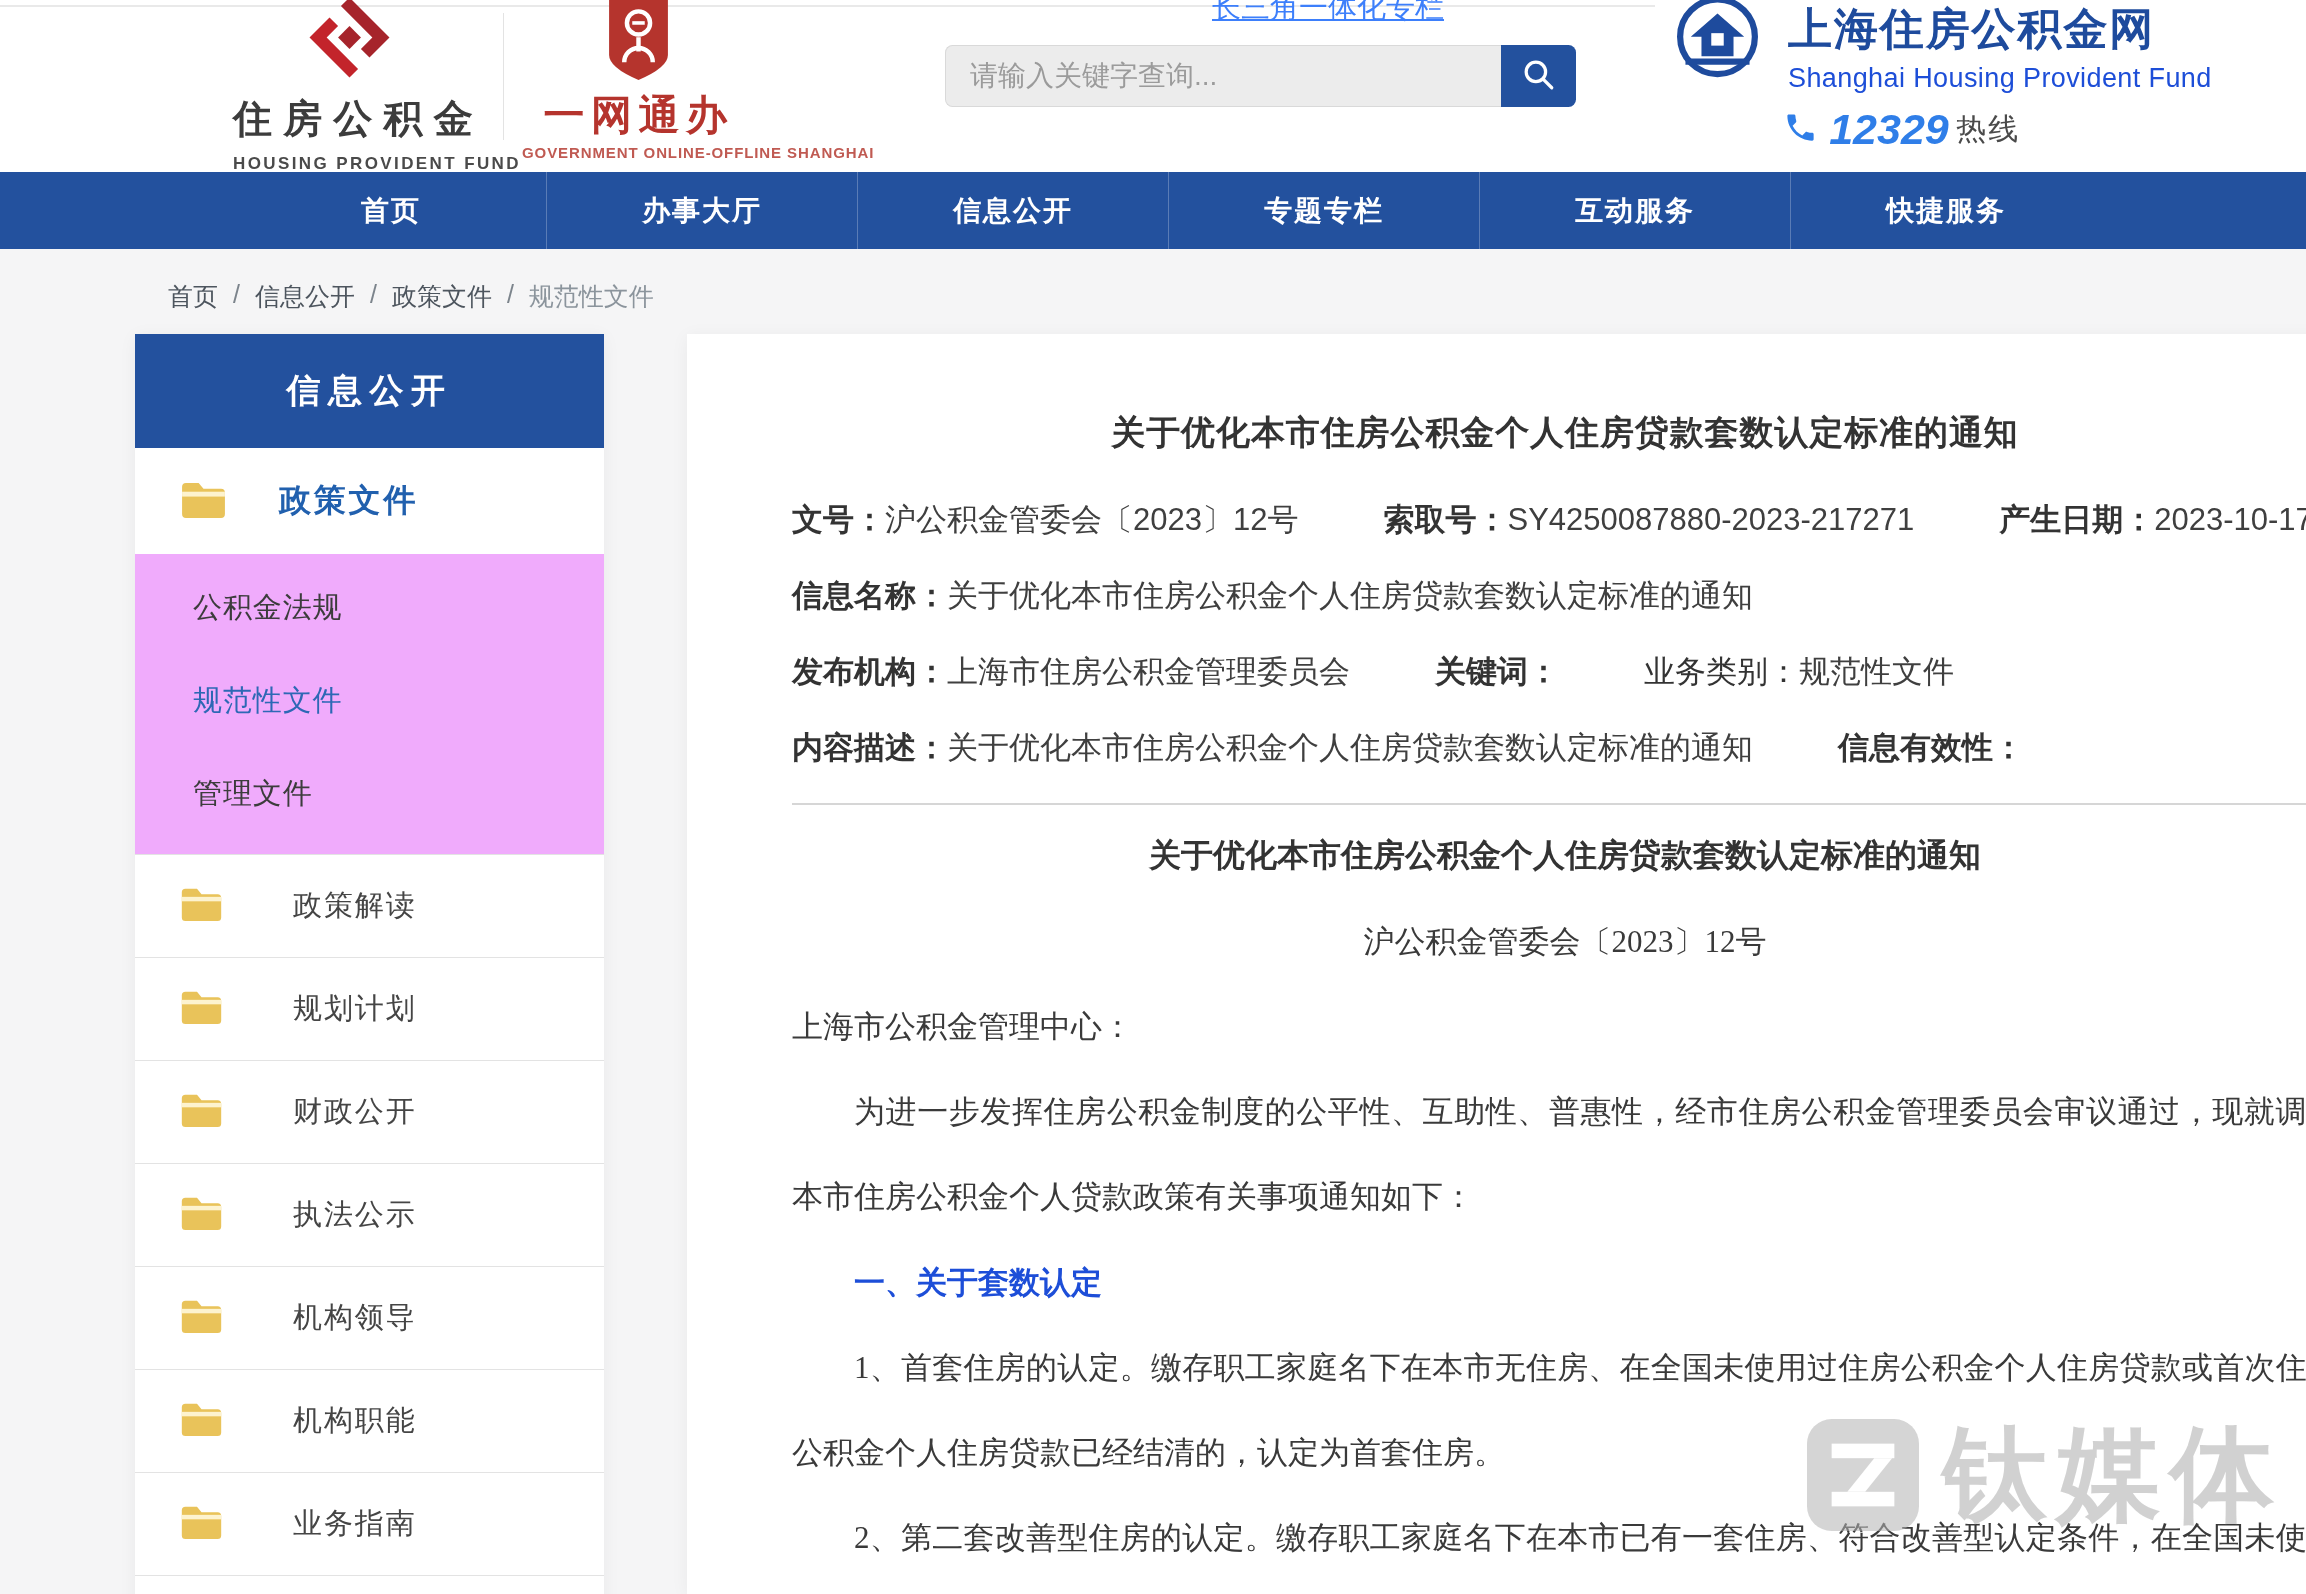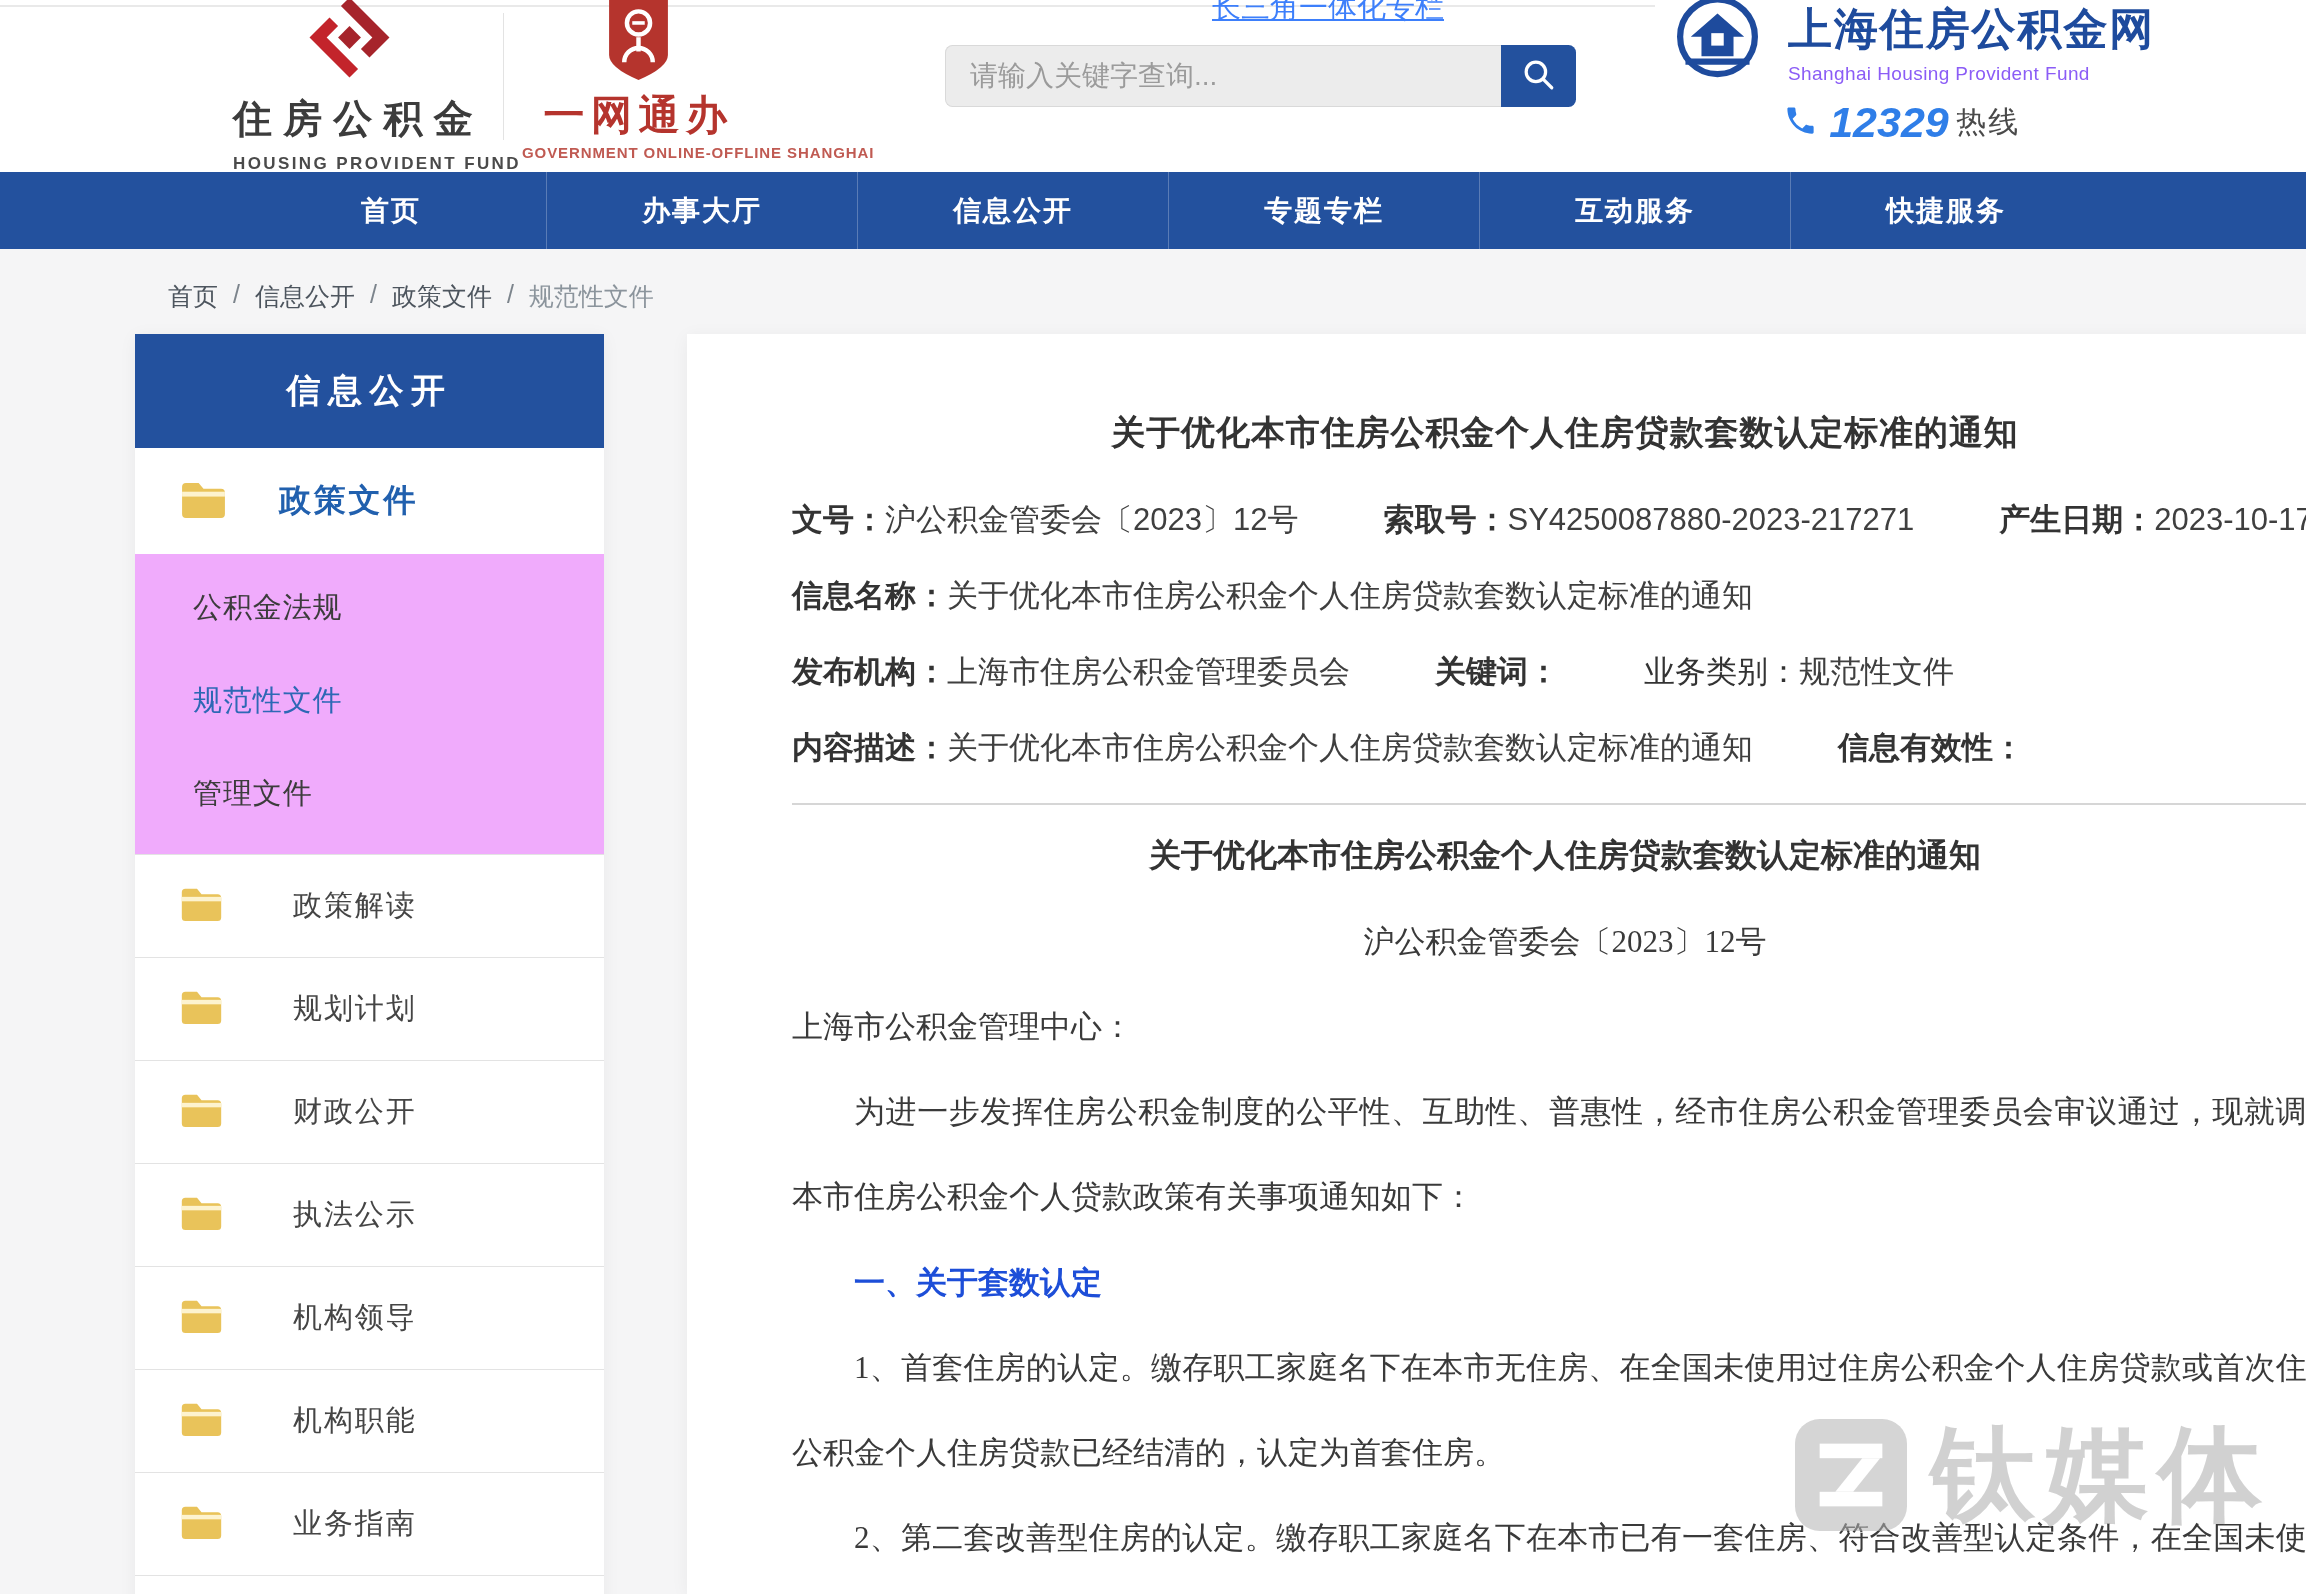--- a/index.html
+++ b/index.html
@@ -32,21 +32,21 @@
                   font-size:28px; color:#555; outline:none; font-family:"Liberation Sans",sans-serif; }
   .search input::placeholder { color:#9b9b9b; }
   .search .btn { width:75px; height:62px; background:#23519e; border:none; border-radius:0 7.5px 7.5px 0;
                  display:flex; align-items:center; justify-content:center; cursor:pointer; }
 
   .site { position:absolute; left:1673px; top:0; cursor:pointer; }
   .site .row1 { display:flex; align-items:flex-start; }
   .site .house { margin-top:-5.6px; }
   .site .names { margin-left:26px; }
   .site .cn { font-size:44px; font-weight:bold; color:#1e4b9d; letter-spacing:1.9px; white-space:nowrap; }
-  .site .en { font-size:19px; color:#8b5cf6; margin-top:3.7px; letter-spacing:0.4px; white-space:nowrap; }
+  .site .en { font-size:27px; color:#1d4ed8; margin-top:3.7px; letter-spacing:0.4px; white-space:nowrap; }
   .site .hotline { display:flex; align-items:center; margin-top:11.2px; padding-left:110px; }
   .site .hotline .num { font-size:43px; font-weight:bold; font-style:italic; color:#2f7ee8; margin:0 7.5px 0 11.2px; }
   .site .hotline .lbl { font-size:30px; color:#4a4a4a; letter-spacing:1.9px; }
 
   
   .nav { position:absolute; top:172px; left:0; width:2306px; height:77px; background:#23519e; }
   .nav-inner { position:absolute; left:236px; top:0; width:1865px; height:77px; display:flex; }
   .nav-item { flex:1; display:flex; align-items:center; justify-content:center; color:#fff;
               font-size:28px; font-weight:bold; letter-spacing:1.9px; cursor:pointer;
               border-right:0.9px solid rgba(255,255,255,0.25); }
@@ -88,21 +88,21 @@
 
   .doc { margin-top:5.6px; font-family:"Liberation Serif","DejaVu Serif",serif;
          font-size:31px; color:#3a3a3a; line-height:2.75; }
   .doc .doc-title { text-align:center; font-weight:bold; font-size:32px; color:#333; }
   .doc .doc-number { text-align:center; }
   .doc .plain { text-align:left; }
   .doc .para { text-indent:2em; text-align:justify; }
   .doc .heading { text-indent:2em; font-weight:bold; color:#1d4ed8; }
 
   
-  .watermark { position:absolute; right:35px; bottom:48px; display:flex; align-items:center;
+  .watermark { position:absolute; right:23px; bottom:48px; display:flex; align-items:center;
                opacity:0.55; z-index:5; pointer-events:none; }
   .watermark .wm-text { font-size:104px; font-weight:bold; color:#adadad; letter-spacing:9.3px;
                         margin-left:24px; font-family:"Liberation Sans",sans-serif; }
 </style>
 </head>
 <body>
 
 <div class="page">
 
   <div class="header">

